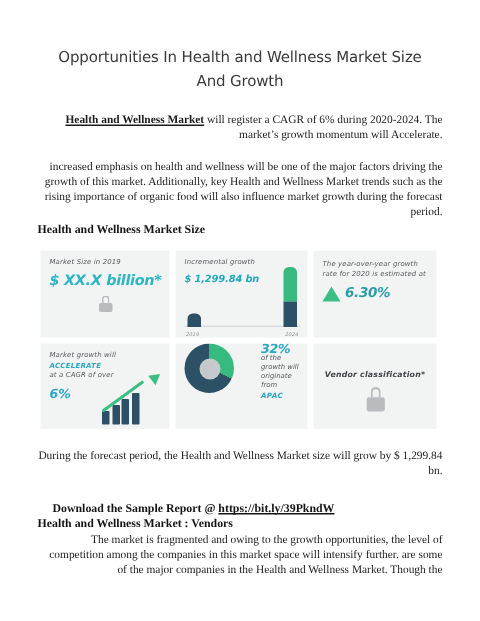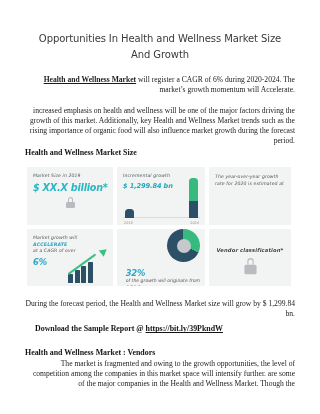--- a/index.html
+++ b/index.html
@@ -60,22 +60,22 @@
   }
   .heading {
     font-family: "Liberation Serif", serif;
     font-weight: bold;
     font-size: 7.9px;
     line-height: 10px;
     color: #141414;
     margin: 0;
   }
   .h-market-size { margin-top: 3px; }
-  .h-download { margin-top: 5px; padding-left: 10px; }
-  .h-vendors { margin-top: 14px; }
+  .h-download { margin-top: 15px; padding-left: 10px; }
+  .h-vendors { }
   .dl-link {
     font-weight: bold;
     text-decoration: underline;
     color: #141414;
   }
   .para-after-info { margin-top: 13px; }
   .para-vendors { margin-top: 1px; }
 
   
   .infographic {
@@ -258,26 +258,25 @@
     width: 0; height: 0;
     border-left: 4px solid transparent;
     border-right: 4px solid transparent;
     border-bottom: 7px solid #3cbf85;
     transform: rotate(52deg);
   }
 
   
   .donut-card-inner {
     display: flex;
-    align-items: flex-end;
+    align-items: flex-start;
     height: 100%;
     padding: 0 5px 0 6px;
     box-sizing: border-box;
-    gap: 8px;
-    flex-direction: column;
+    gap: 18px;
   }
   .donut {
     width: 33px;
     height: 33px;
     border-radius: 50%;
     background:
       conic-gradient(#36ba7e 0deg 115deg, #2c5066 115deg 360deg);
     position: relative;
     flex: none;
   }
@@ -369,20 +368,24 @@
             <div class="seg seg-green" style="height:23px;"></div>
             <div class="seg seg-dark stacked" style="height:17px;"></div>
           </div>
           <div class="bar-year year-l">2019</div>
           <div class="bar-year year-r">2024</div>
         </div>
       </div>
 
       <div class="card card-c">
         <div class="c-label">The year-over-year growth rate for 2020 is estimated at</div>
+        <div class="tri-row">
+          <div class="tri"></div>
+          <div class="tri-val">6.30%</div>
+        </div>
       </div>
 
     </div>
 
     <div class="info-row">
 
       <div class="card card-d">
         <div class="c-label">Market growth will</div>
         <div class="c-accel">ACCELERATE</div>
         <div class="c-label">at a CAGR of over</div>

